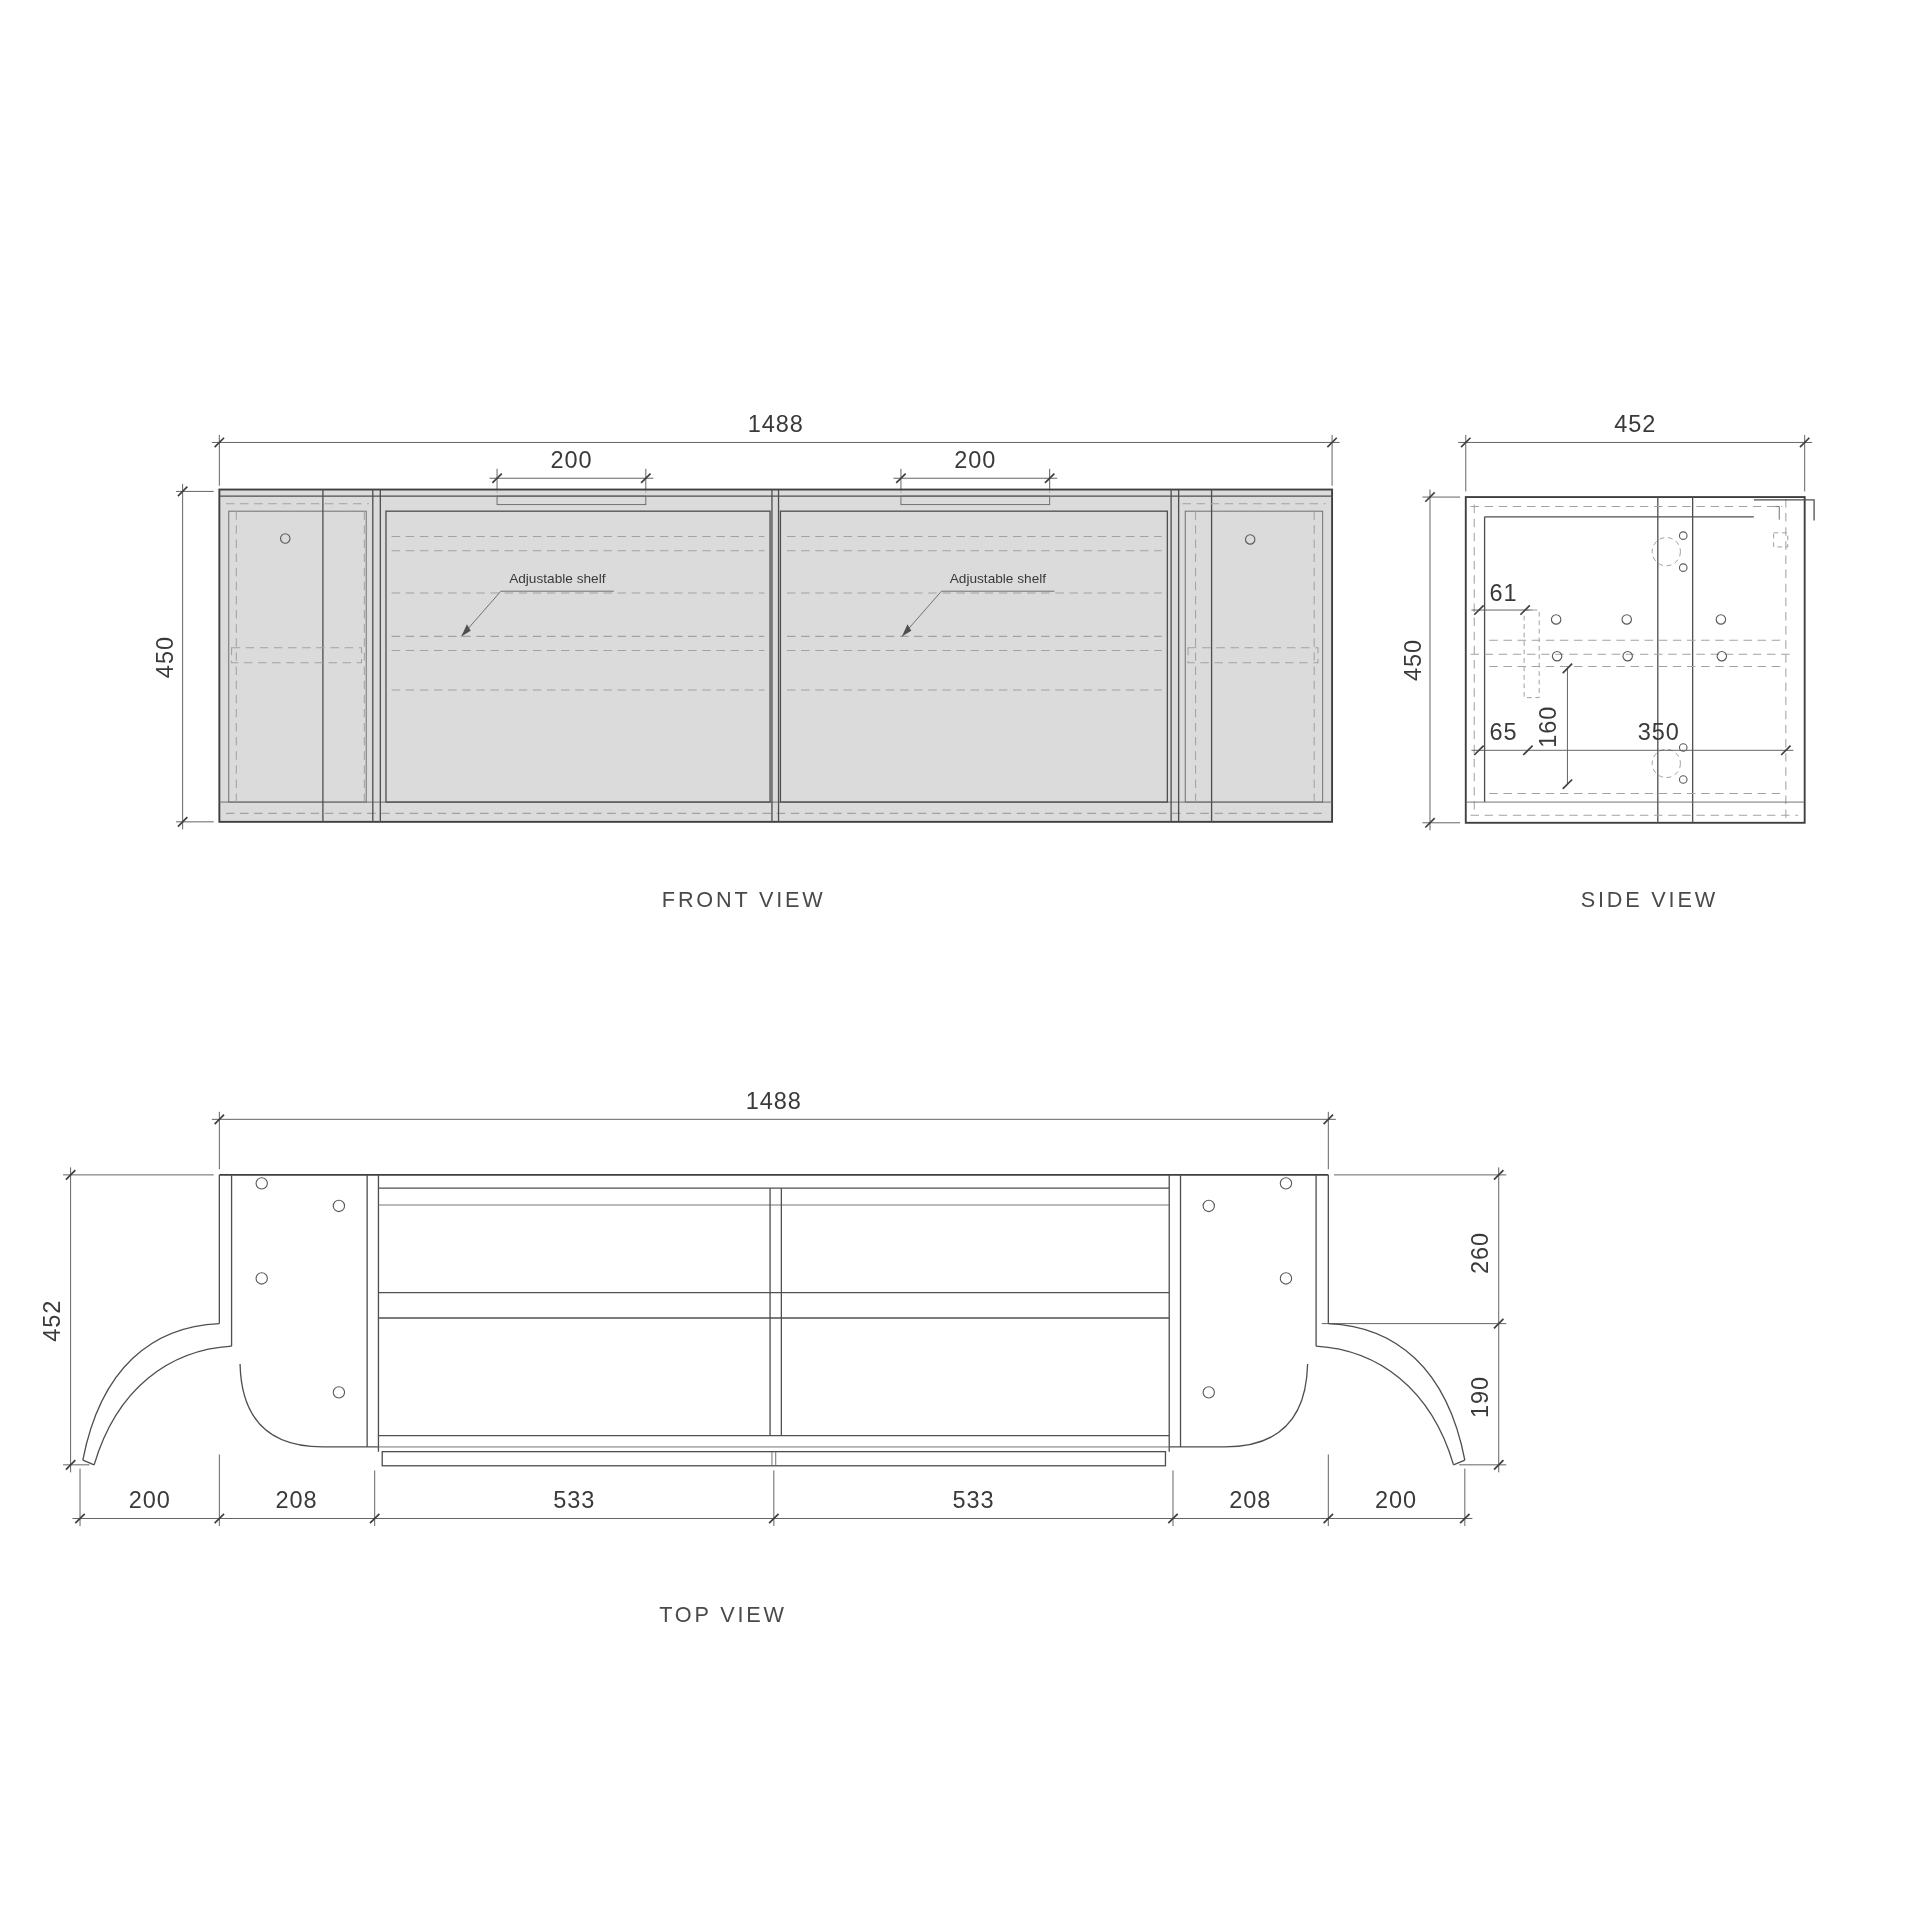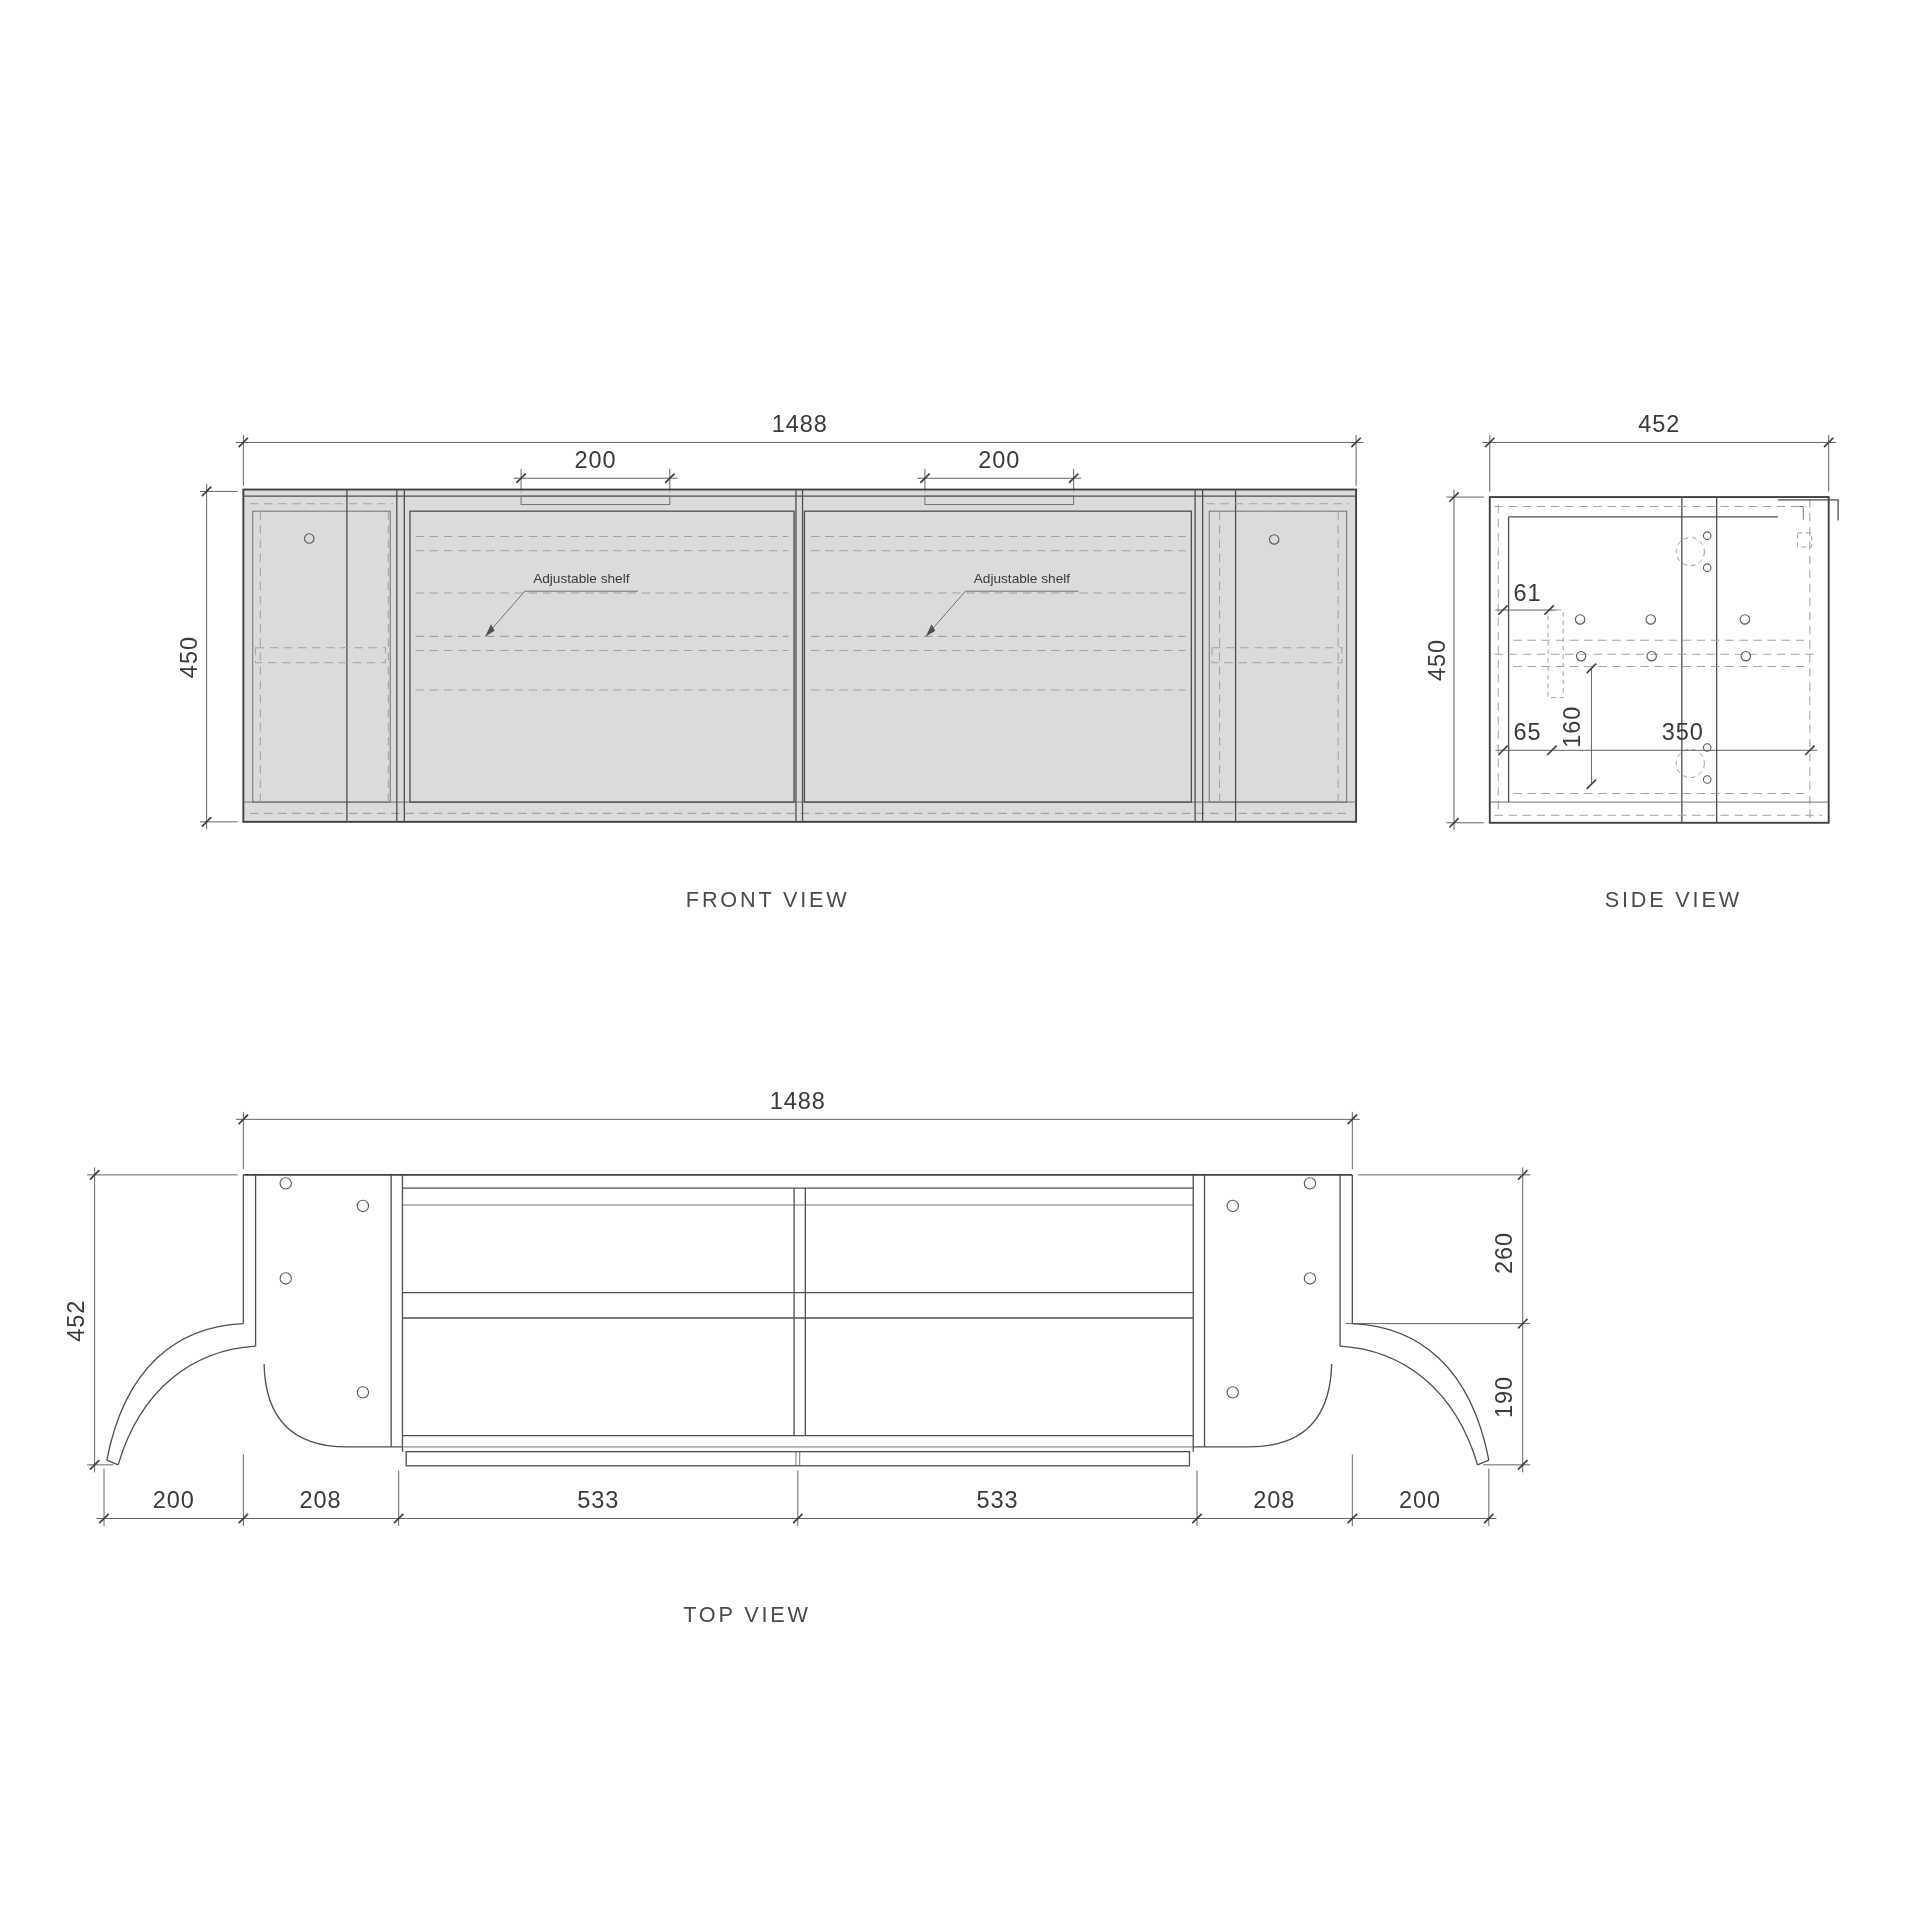--- a/index.html
+++ b/index.html
@@ -1,17 +1,17 @@
 <!DOCTYPE html>
 <html style="font-size:15px"><head>
 <meta charset="utf-8">
 <style>
   html,body{margin:0;padding:0;background:#ffffff;}
   .stage{width:1679px;height:1928px;position:relative;background:#ffffff;
-         font-family:"Liberation Sans", sans-serif;padding-left:24px;}
+         font-family:"Liberation Sans", sans-serif;}
   svg{display:block;}
   
   .ol   {stroke:#3f3f3f;stroke-width:2;fill:none;}
   .ln   {stroke:#4f4f4f;stroke-width:1.4;fill:none;}
   .tn   {stroke:#6a6a6a;stroke-width:1;fill:none;}
   .dash {stroke:#a2a2a2;stroke-width:1.1;fill:none;stroke-dasharray:9 6;}
   .dash2{stroke:#9a9a9a;stroke-width:1;fill:none;stroke-dasharray:5 4;}
   .dim  {stroke:#5a5a5a;stroke-width:1;fill:none;}
   .tick {stroke:#3f3f3f;stroke-width:1.8;fill:none;}
   .hole {stroke:#5a5a5a;stroke-width:1.2;fill:none;}

